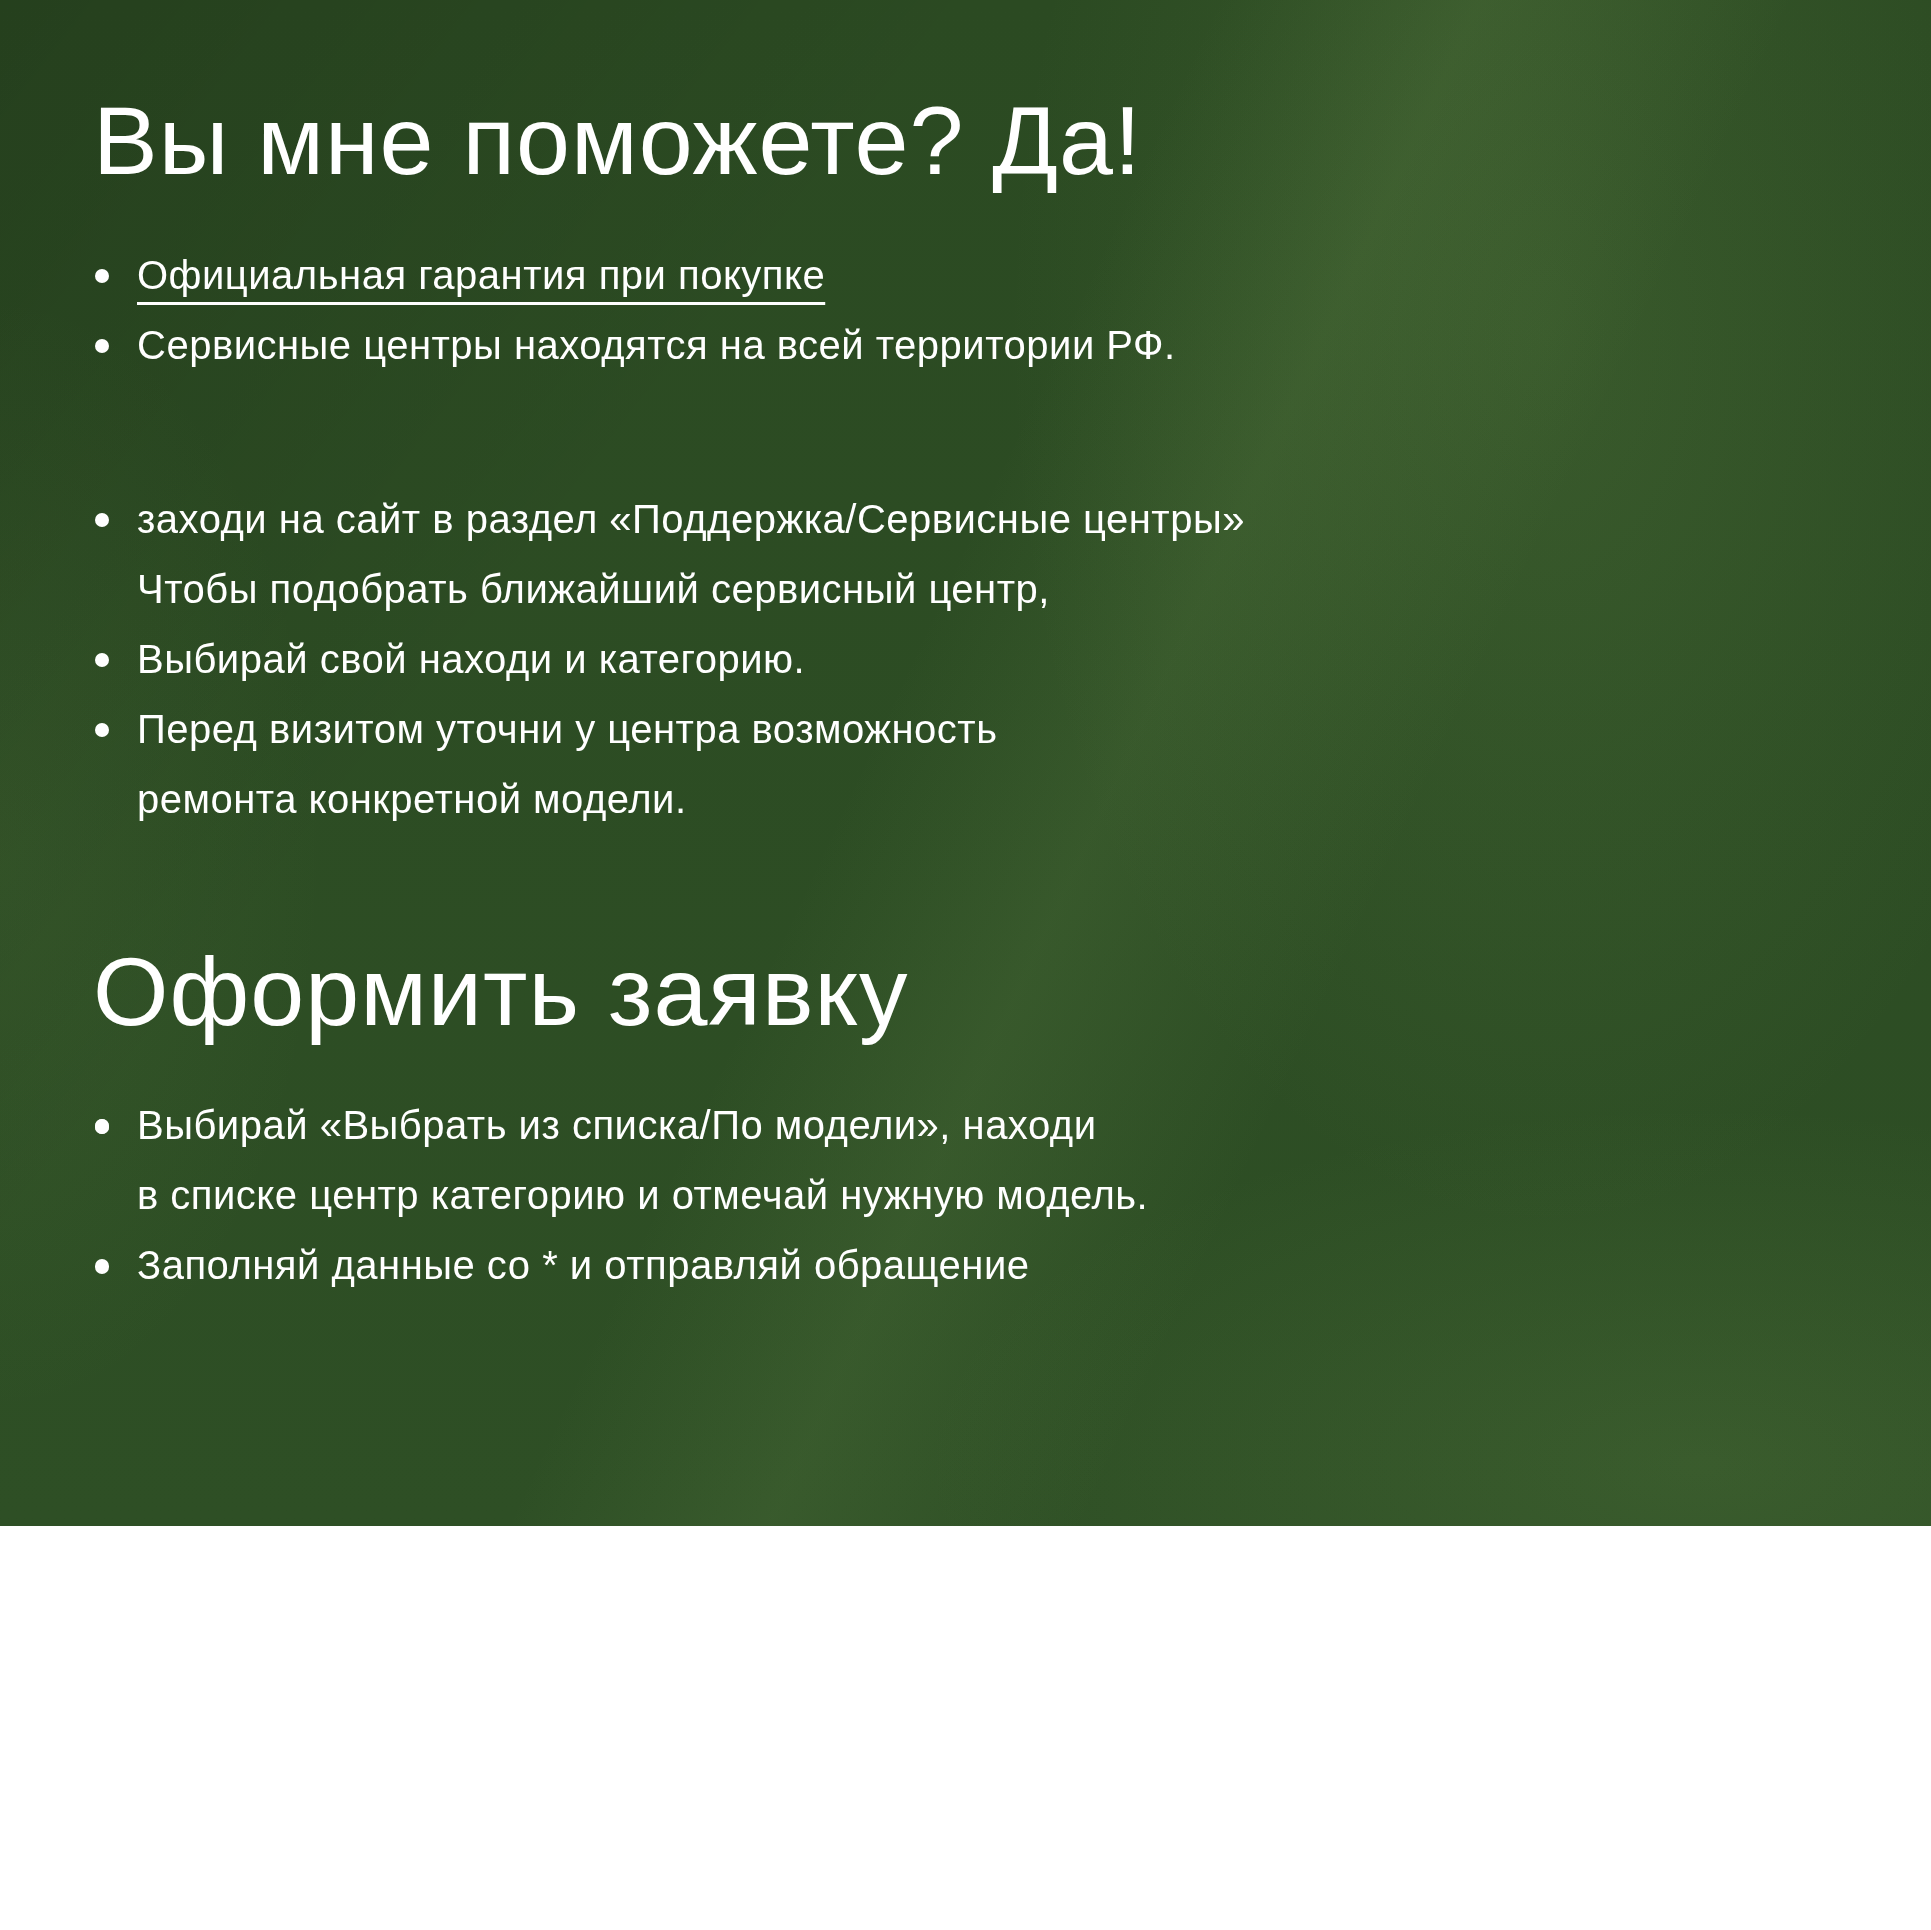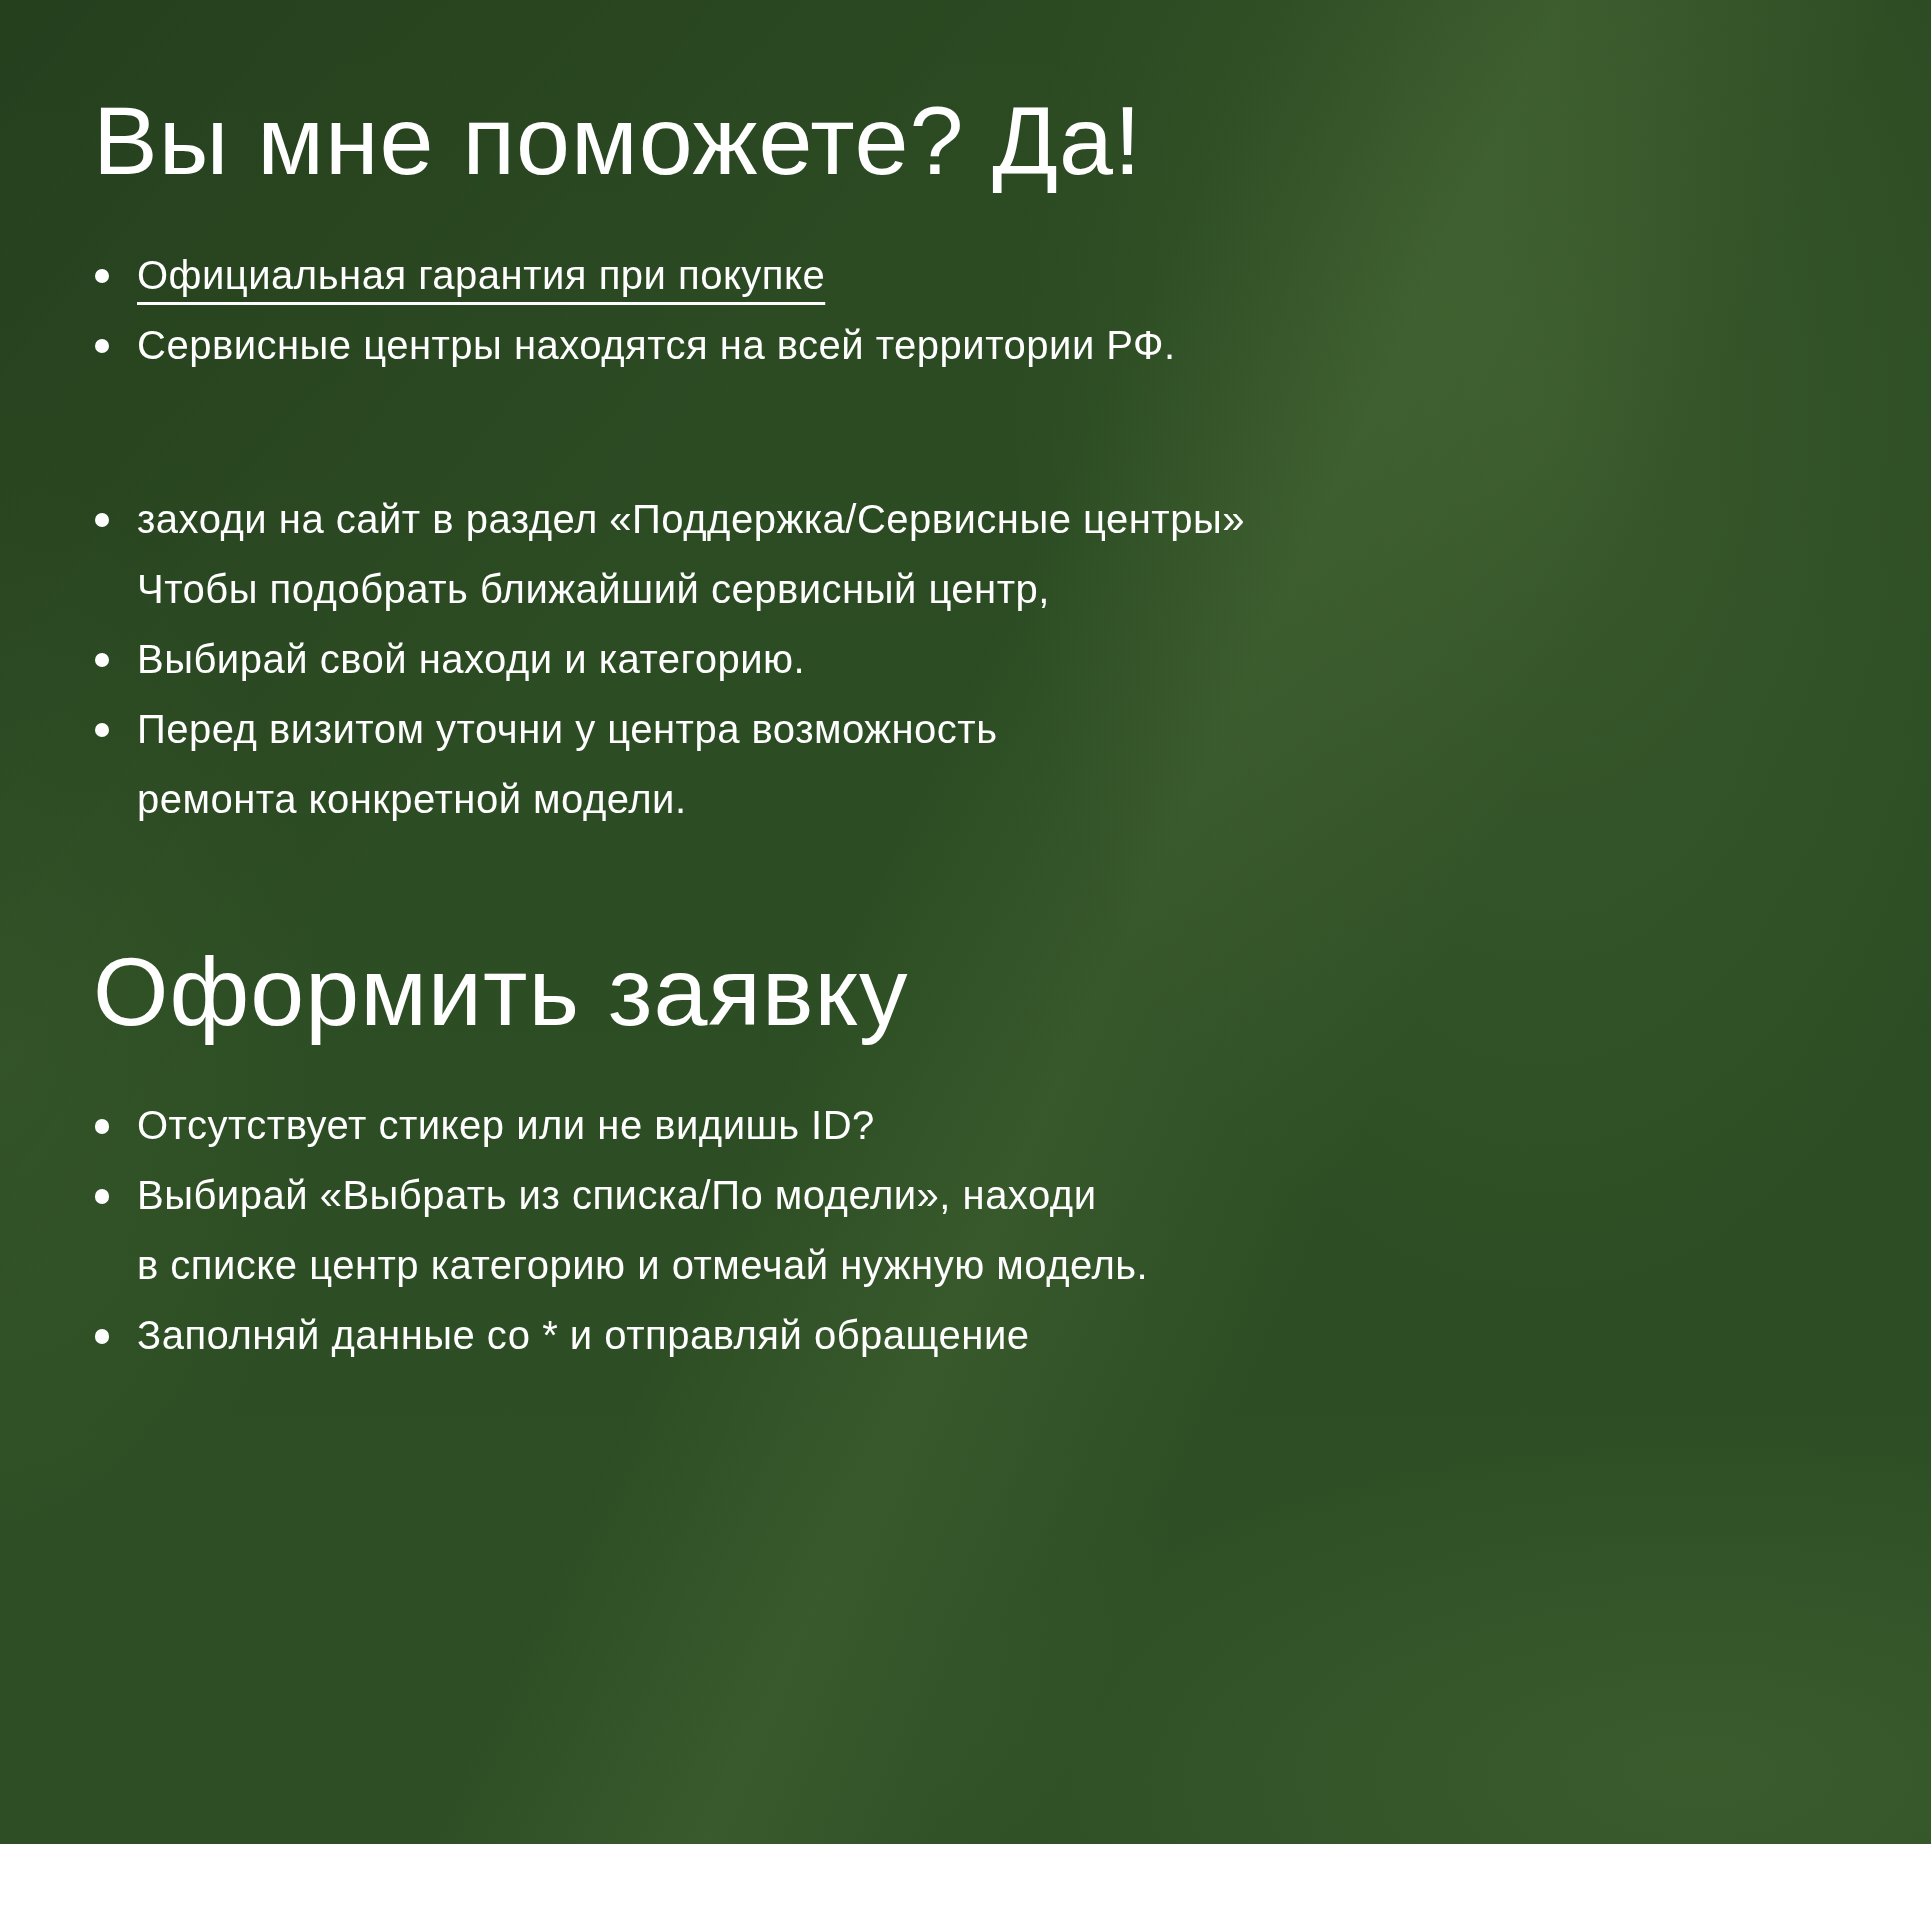--- a/index.html
+++ b/index.html
@@ -3,21 +3,21 @@
 <meta charset="utf-8">
 <style>
   html, body { margin: 0; padding: 0; }
   body {
     width: 1931px; height: 1930px;
     font-family: "Liberation Sans", "DejaVu Sans", sans-serif;
     overflow: hidden;
   }
   .canvas {
     position: relative;
-    width: 1931px; height: 1844px;
+    width: 1931px; height: 1526px;
     color: #ffffff;
     background-color: #2b4a22;
     background-image:
       linear-gradient(115deg, rgba(0,0,0,0.00) 46%, rgba(150,190,110,0.10) 56%, rgba(0,0,0,0.00) 68%),
       radial-gradient(ellipse 869px 1448px at 80% 22%, rgba(140,180,100,0.14), rgba(0,0,0,0) 62%),
       radial-gradient(ellipse 1255px 579px at 88% 96%, rgba(140,180,100,0.13), rgba(0,0,0,0) 62%),
       radial-gradient(ellipse 502px 869px at 0% 56%, rgba(140,180,100,0.08), rgba(0,0,0,0) 65%),
       linear-gradient(128deg, rgba(0,0,0,0.14) 0%, rgba(0,0,0,0.0) 32%),
       linear-gradient(#2b4a22, #2e4f25);
   }
@@ -98,21 +98,20 @@
           <div class="line">ремонта конкретной модели.</div>
         </li>
       </ul>
     </section>
 
     <section class="section">
       <h1 class="section-title">Оформить заявку</h1>
       <ul class="bullets">
         <li>
           <span class="bullet-dot"></span>
-          <div class="line">Отсутствует стикер или не видишь ID?</div>
         </li>
         <li>
           <span class="bullet-dot"></span>
           <div class="line">Выбирай «Выбрать из списка/По модели», находи</div>
           <div class="line">в списке центр категорию и отмечай нужную модель.</div>
         </li>
         <li>
           <span class="bullet-dot"></span>
           <div class="line">Заполняй данные со * и отправляй обращение</div>
         </li>

